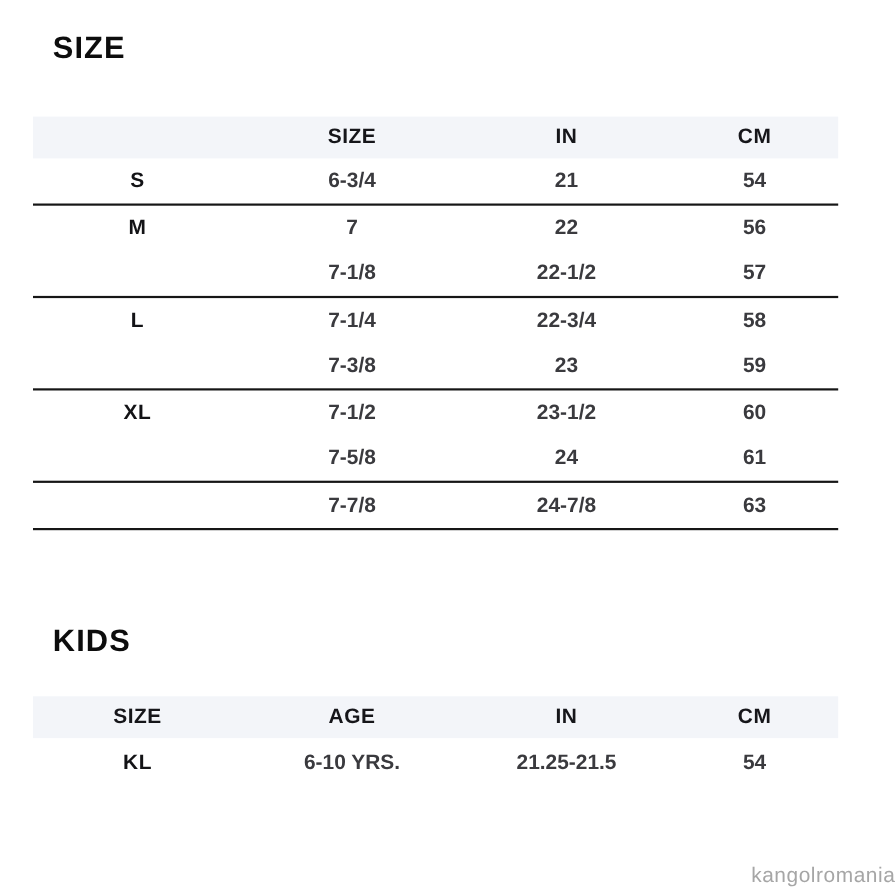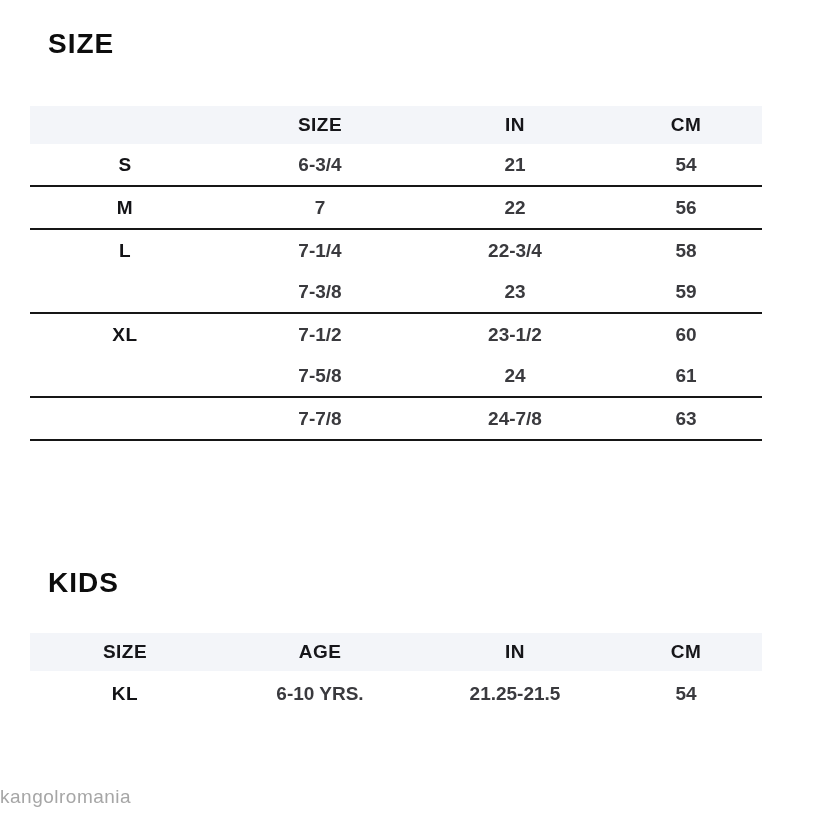--- a/index.html
+++ b/index.html
@@ -84,21 +84,21 @@
     border-top: none;
   }
   .adult-table {
     border-bottom: 2px solid #161616;
   }
   .watermark {
     position: absolute;
     left: 0;
     top: 786px;
     width: 814px;
-    text-align: left;
+    text-align: right;
     font-size: 19px;
     color: #a6a6a6;
     letter-spacing: 0.5px;
   }
 </style>
 </head>
 <body>
 
 <div class="page">
 
@@ -127,20 +127,26 @@
         <td>54</td>
       </tr>
     </tbody>
     <tbody class="size-group">
       <tr>
         <th>M</th>
         <td>7</td>
         <td>22</td>
         <td>56</td>
       </tr>
+      <tr>
+        <th></th>
+        <td>7-1/8</td>
+        <td>22-1/2</td>
+        <td>57</td>
+      </tr>
     </tbody>
     <tbody class="size-group">
       <tr>
         <th>L</th>
         <td>7-1/4</td>
         <td>22-3/4</td>
         <td>58</td>
       </tr>
       <tr>
         <th></th>

